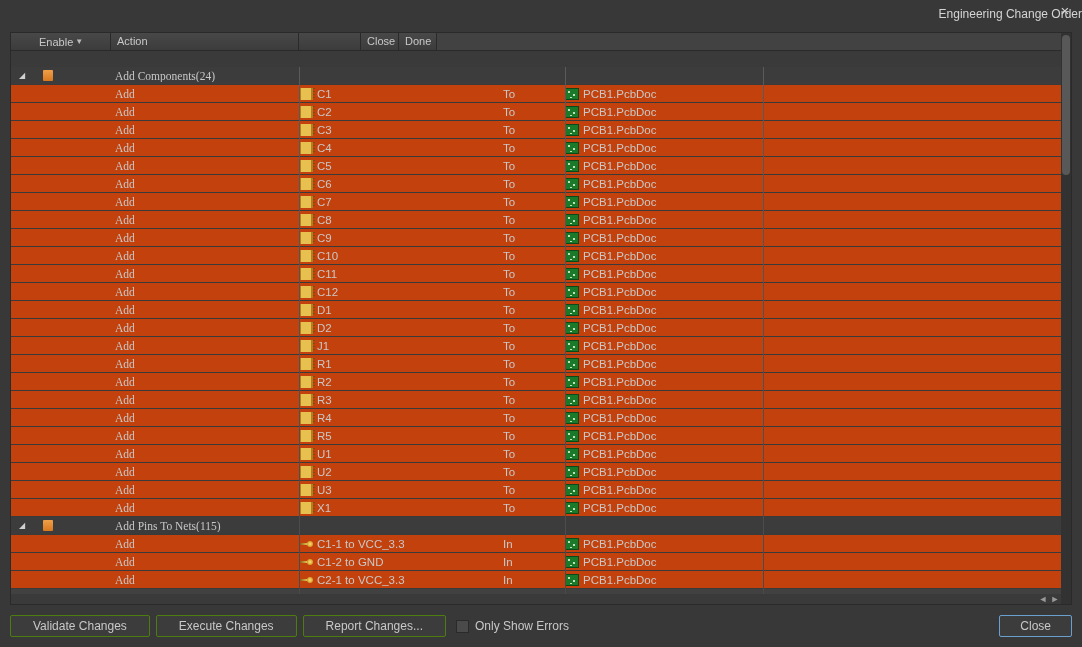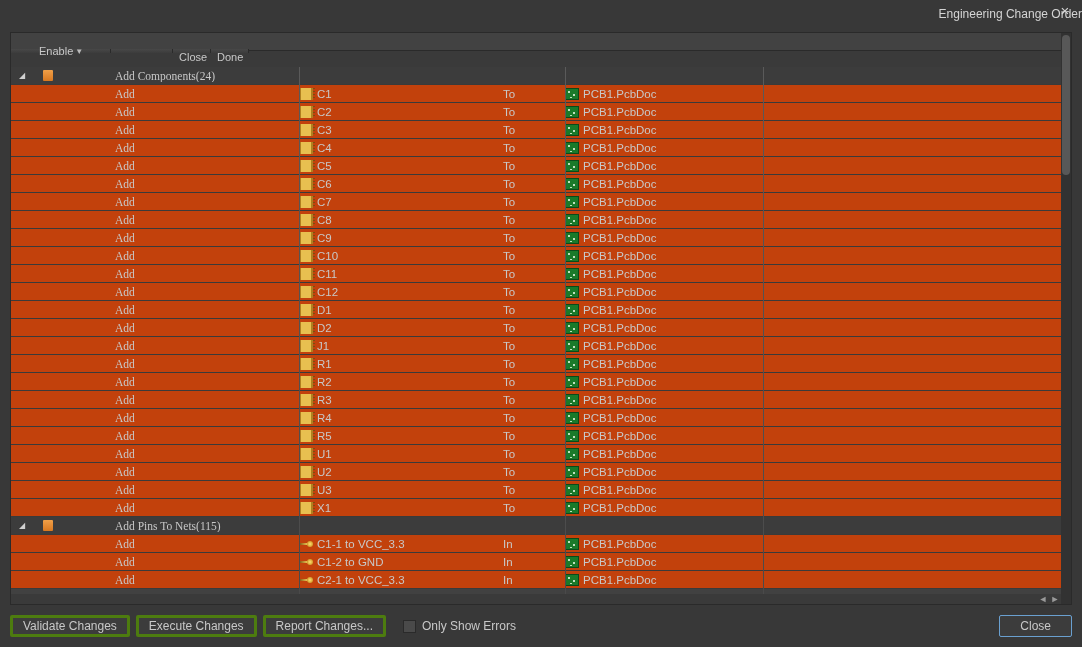--- a/index.html
+++ b/index.html
@@ -57,21 +57,20 @@
     display: flex;
     background: #424242;
     border-bottom: 1px solid #2a2a2a;
     font-size: 11px;
   }
   .header-row2 .hcol {
     padding: 2px 6px;
     border-right: 1px solid #2a2a2a;
     color: #c8c8c8;
     background: linear-gradient(#484848,#3c3c3c);
-    margin-top: 16px;
   }
   .grid-body {
     position: absolute;
     top: 34px;
     left: 0;
     right: 10px;
     bottom: 10px;
     overflow: hidden;
     background: #414141;
   }
@@ -198,38 +197,38 @@
   .button-bar {
     position:absolute;
     left:10px; right:10px; bottom:8px;
     height:26px;
     display:flex;
     align-items:center;
     gap:6px;
   }
   .btn {
     height:22px;
-    padding: 0 10px;
+    padding: 0 22px;
     background:#3c3c3c;
-    border:3px solid #4d7c0f;
+    border:1px solid #4d7c0f;
     color:#c8c8c8;
     font-size:12px;
     display:inline-flex;
     align-items:center;
     cursor:pointer;
     border-radius:2px;
   }
   .btn.primary {
     border:1px solid #6aa0d0;
     padding: 0 20px;
   }
   .spacer { flex:1; }
   .chk-inline {
     display:inline-flex; align-items:center; gap:6px;
-    margin-left:11px;
+    margin-left:4px;
     color:#c8c8c8;
   }
   .chk-inline .box {
     width:13px; height:13px;
     border:1px solid #2a2a2a;
     background:#4a4a4a;
   }
   .tri {
     font-size:8px; color:#d0d0d0;
   }
@@ -244,20 +243,21 @@
 </div>
 
 <div class="content-frame">
 
 
   <div class="header-row2">
     <div class="hcol" style="width:100px;display:flex;align-items:center;">
       <span style="padding-left:22px">Enable</span>
       <span class="sort-arrow">▼</span>
     </div>
+    <div class="hcol" style="width:188px">Action</div>
     <div class="hcol" style="width:62px"></div>
     <div class="hcol" style="width:38px">Close</div>
     <div class="hcol" style="width:38px">Done</div>
     <div style="width:10px"></div>
   </div>
 
   <div class="grid-body" id="grid-body">
       <div class="row group">
         <div class="cell col-expand">
           <span class="tri">◢</span>

